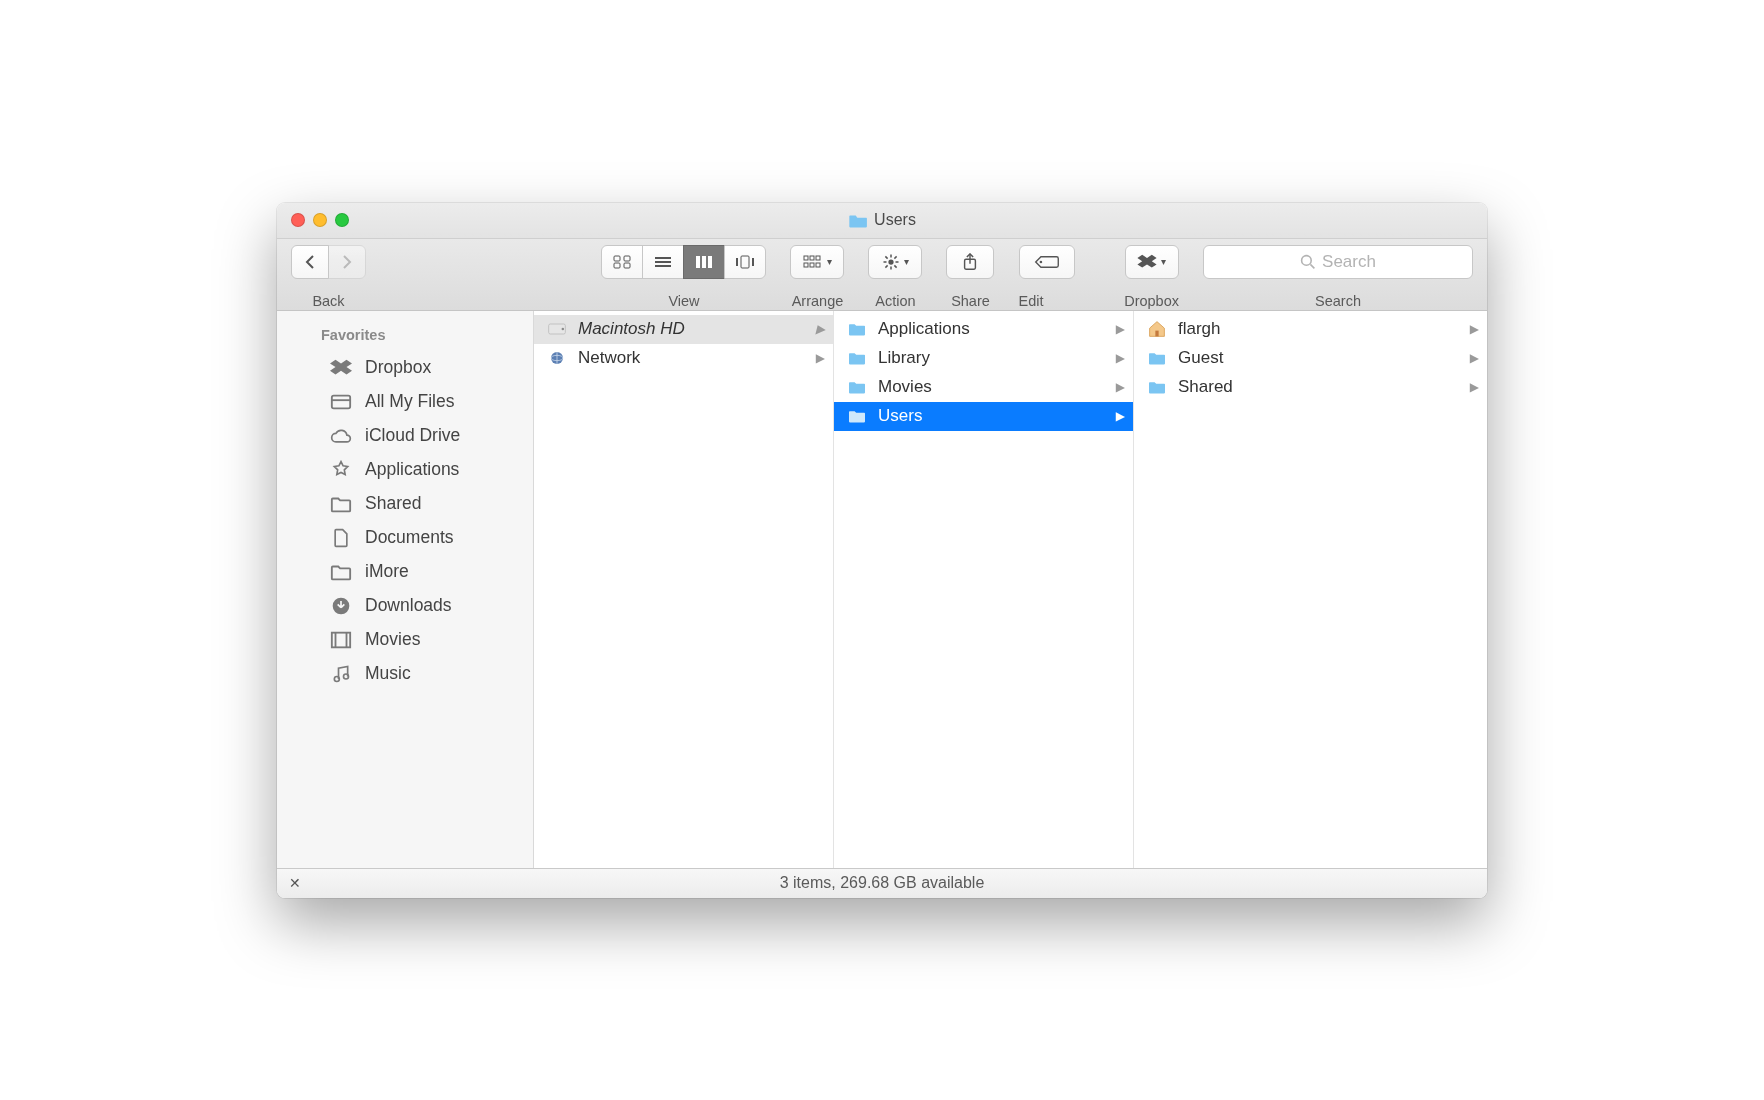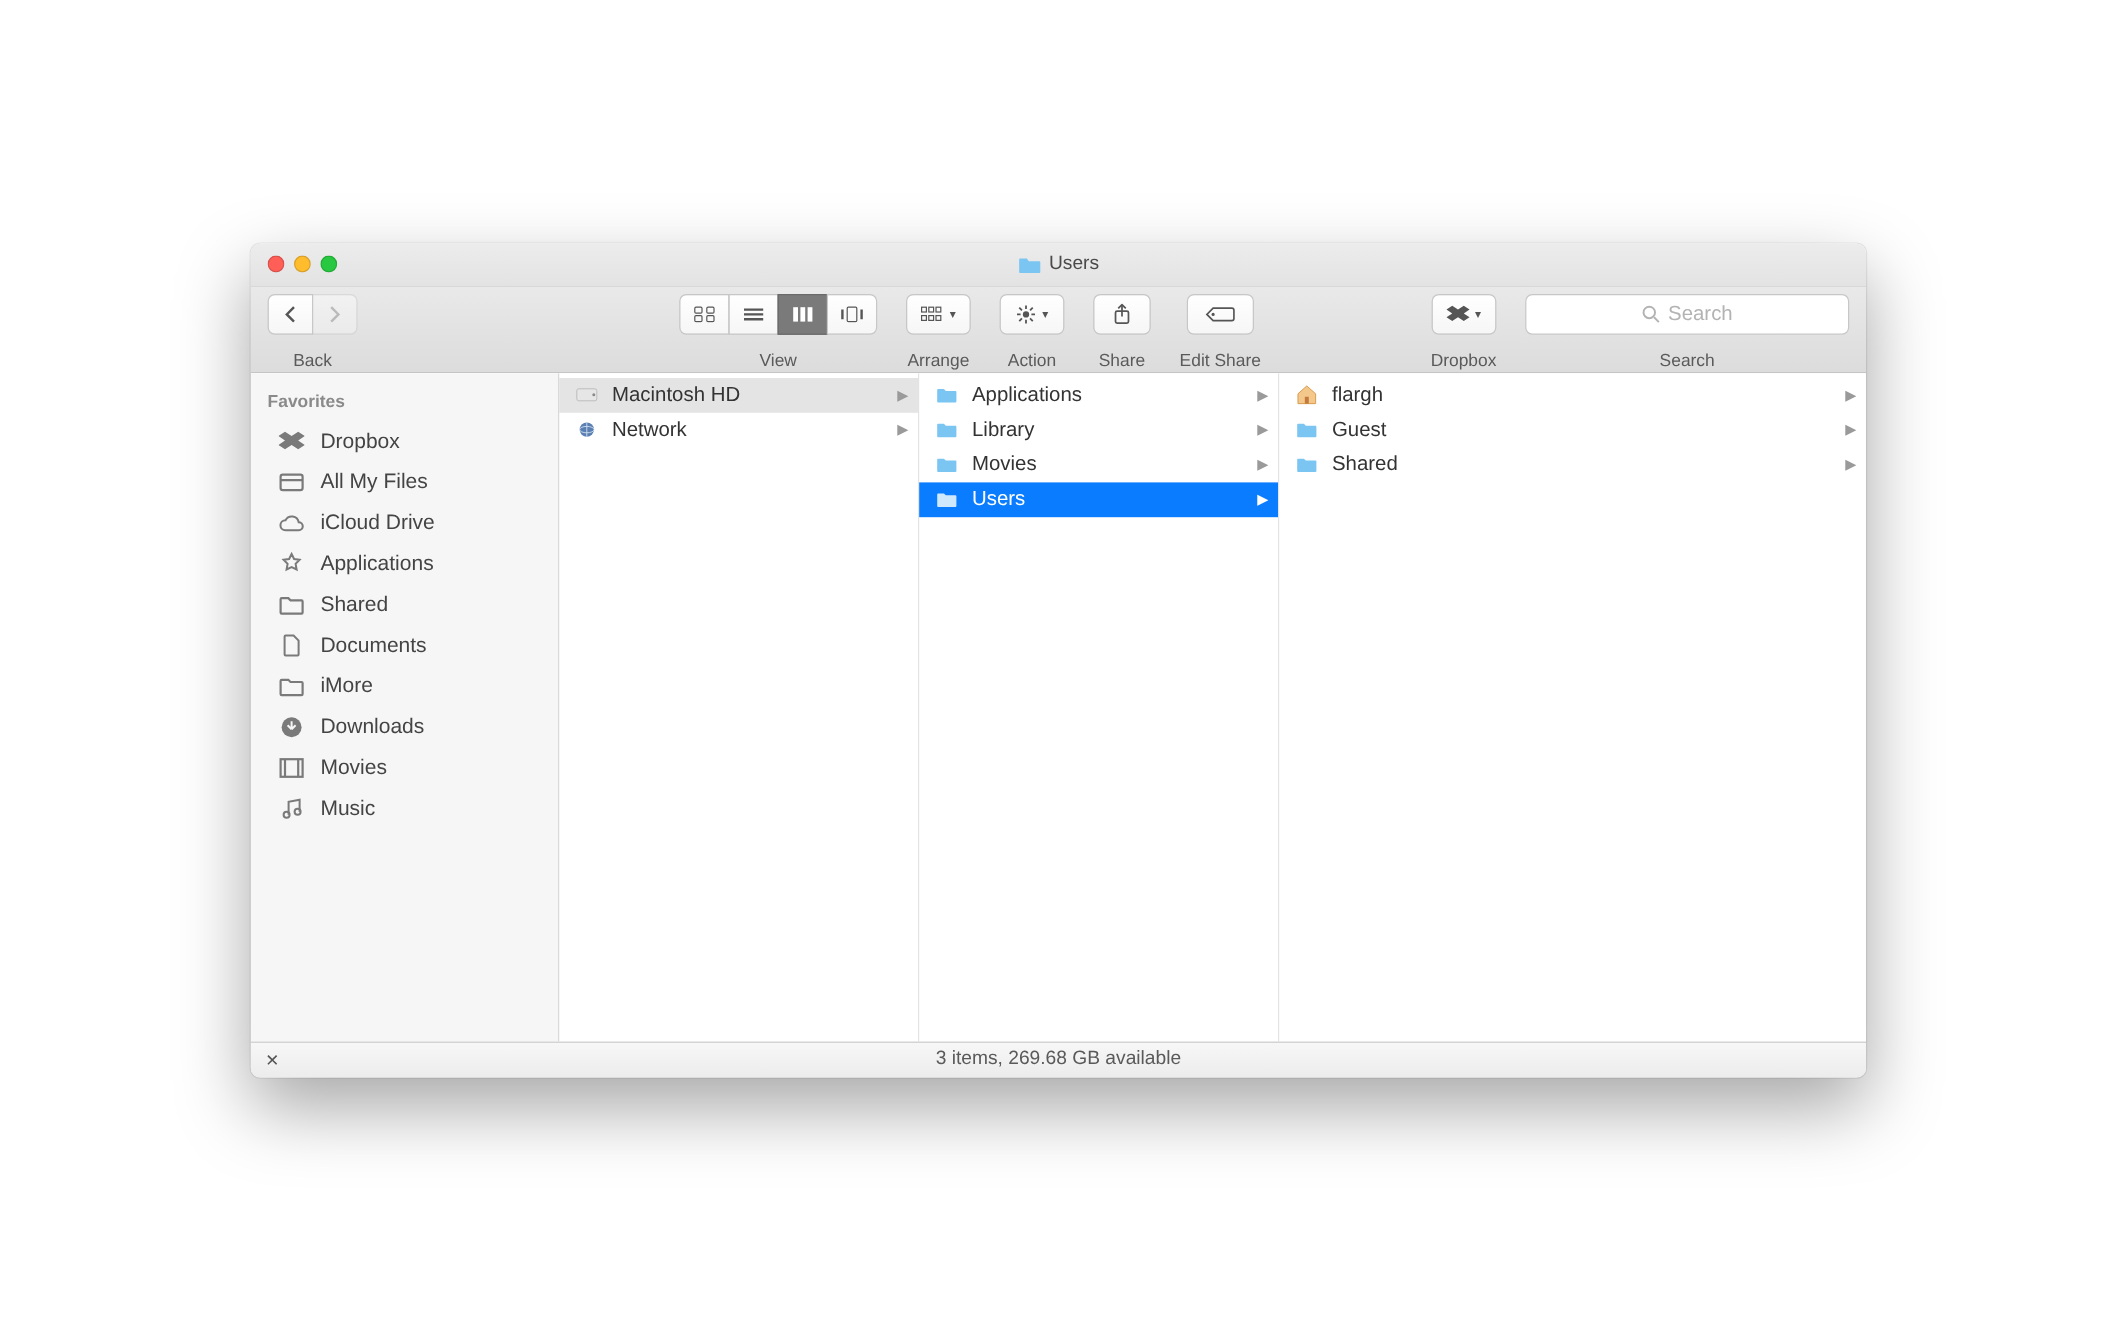--- a/index.html
+++ b/index.html
@@ -6,21 +6,21 @@
   body {
     font-family: -apple-system, "Helvetica Neue", Helvetica, Arial, sans-serif;
     background: #fff;
     display: flex;
     align-items: center;
     justify-content: center;
     height: 1100px;
     width: 1764px;
   }
   .window {
-    width: 1346px;
+    width: 1210px;
     height: 695px;
     background: #fff;
     border-radius: 8px;
     box-shadow: 0 25px 60px rgba(0,0,0,.35), 0 0 0 1px rgba(0,0,0,.08);
     overflow: hidden;
     display: flex;
     flex-direction: column;
   }
   
   .titlebar {
@@ -67,34 +67,34 @@
   .tb-spacer{flex:1}
   .search{
     background:#fff;border:1px solid #c7c7c7;border-radius:6px;height:34px;width:270px;
     display:flex;align-items:center;justify-content:center;gap:6px;color:#b3b3b3;font-size:17px;
   }
   .toolbar { gap: 24px; }
   
   .content{flex:1;display:flex;overflow:hidden;background:#fff}
   .sidebar{
     width:257px;background:#f6f6f6;border-right:1px solid #d9d9d9;
-    padding-top:10px;overflow:hidden;
+    padding-top:10px;overflow:hidden;padding-left:30px;
   }
   .sb-heading{color:#8a8a8a;font-size:14.5px;font-weight:600;padding:6px 14px 8px;}
   .sb-item{display:flex;align-items:center;gap:12px;padding:6px 10px 6px 22px;color:#444;font-size:17.5px;}
   .sb-icon{width:24px;height:22px;display:flex;align-items:center;justify-content:center;color:#7a7a7a;}
   .columns{flex:1;display:flex;}
   .col{flex:0 0 300px;border-right:1px solid #e3e3e3;display:flex;flex-direction:column;padding-top:4px;}
   .col:last-child{border-right:none;flex:1}
   .row{
     display:flex;align-items:center;gap:10px;height:29px;padding:0 8px 0 12px;
     font-size:17px;color:#333;
   }
   .row .chev{margin-left:auto;color:#9a9a9a;font-size:12px;}
-  .row.selected{background:#e4e4e4;}
+  .row.selected{background:#e4e4e4;font-style:italic;}
   .row.highlight{background:#0a7cff;color:#fff;}
   .row.highlight .chev{color:#fff;}
   .row-icon{width:22px;height:18px;display:flex;align-items:center;justify-content:center;flex-shrink:0}
   
   .statusbar{
     height:30px;border-top:1px solid #c9c9c9;
     background:linear-gradient(#f7f7f7,#ececec);
     display:flex;align-items:center;justify-content:center;position:relative;
     color:#5a5a5a;font-size:16px;
   }

